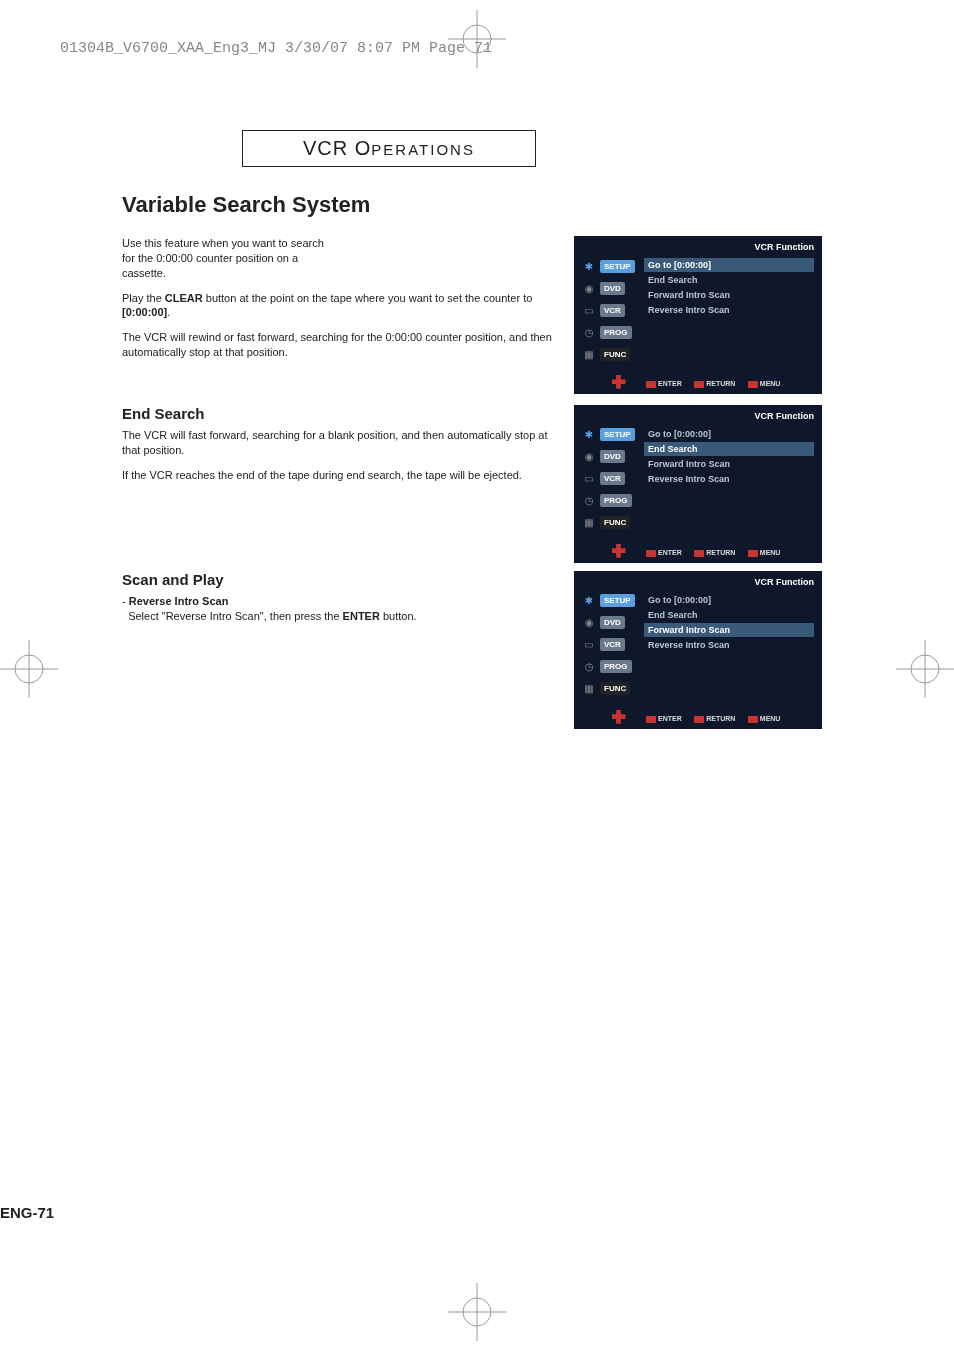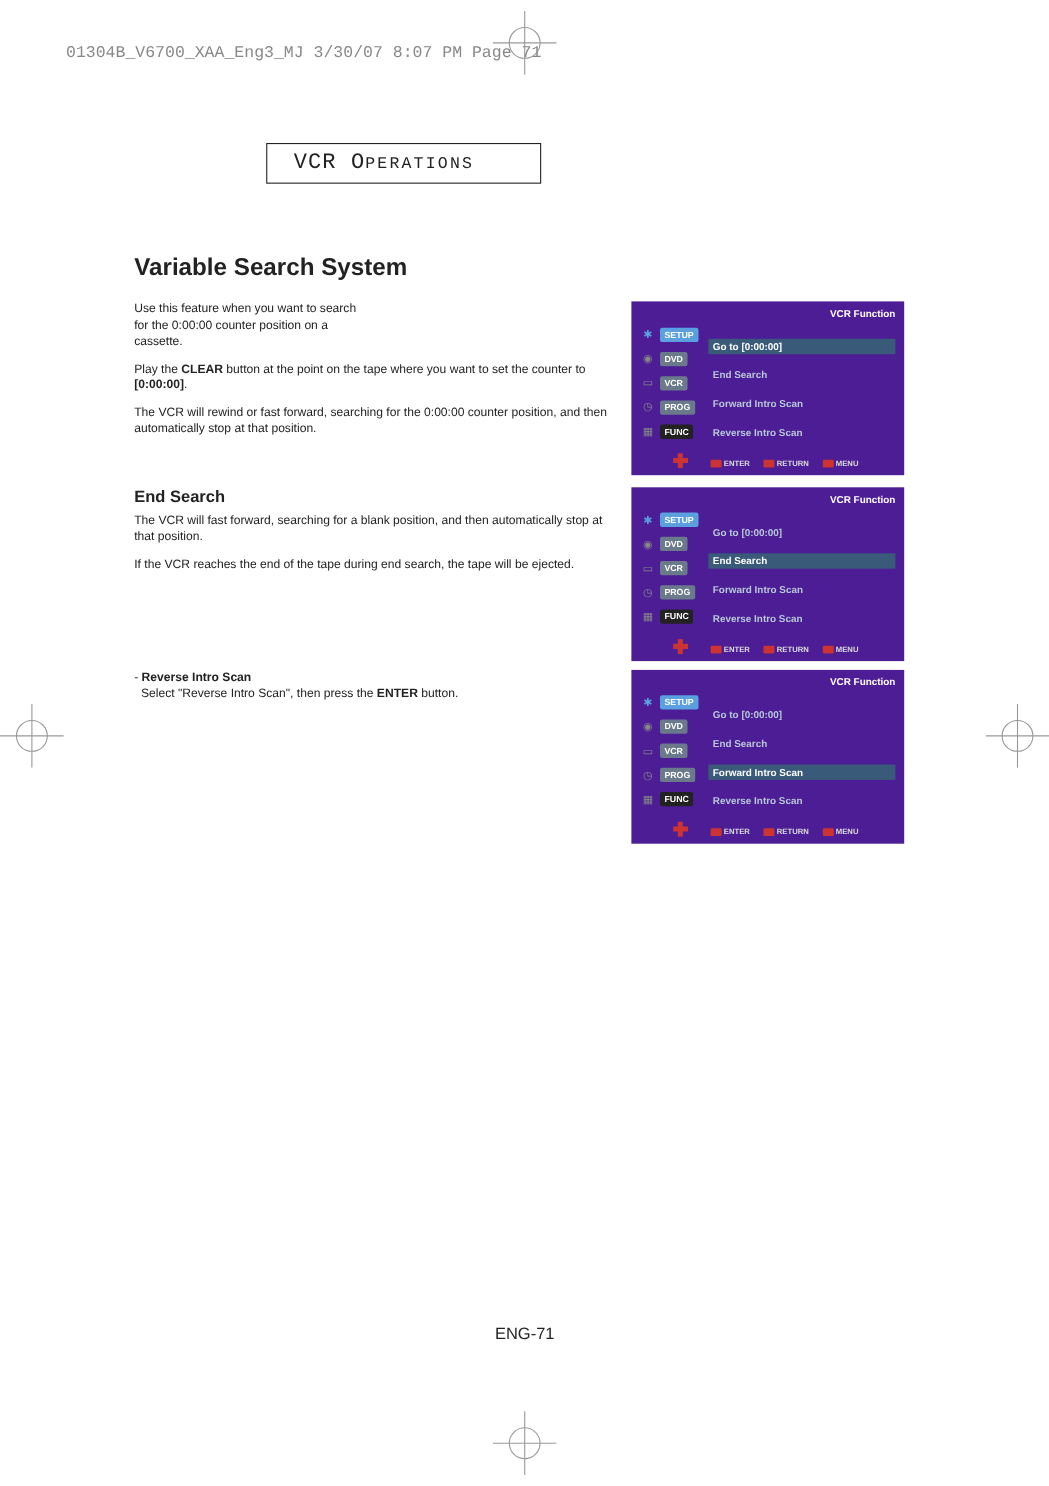--- a/index.html
+++ b/index.html
@@ -41,25 +41,25 @@
     left: 448px;
   }
   .page {
     position: absolute;
     top: 130px;
     left: 122px;
     width: 700px;
   }
   .chapter-box {
     border: 1px solid #222;
-    padding: 6px 60px 6px 24px;
+    padding: 6px 60px 6px 60px;
     display: inline-block;
     margin-left: 120px;
-    margin-bottom: 63px;
-    font-family: Liberation Mono, monospace;
+    margin-bottom: 25px;
+    font-family: Liberation Sans, sans-serif;
   }
   .chapter-box .cap {
     font-size: 20px;
     letter-spacing: 1px;
   }
   .chapter-box .small {
     font-size: 15px;
     letter-spacing: 2px;
   }
   h1.page-title {
@@ -82,21 +82,21 @@
     margin: 0 0 10px 0;
     max-width: 460px;
   }
   .float-wrap {
     overflow: visible;
   }
   .osd {
     float: right;
     width: 248px;
     height: 158px;
-    background: #4c1d95;
+    background: #0f172a;
     position: relative;
     margin-left: 10px;
     margin-bottom: 8px;
     font-family: Arial, sans-serif;
   }
   .osd .title {
     position: absolute;
     top: 6px;
     right: 8px;
     color: #fff;
@@ -137,21 +137,20 @@
     top: 22px;
     left: 70px;
     right: 8px;
   }
   .osd .mitem {
     color: #b8c8d8;
     font-size: 9px;
     font-weight: bold;
     padding: 2px 4px;
     margin-bottom: 1px;
-    margin-top: 12px;
   }
   .osd .mitem.sel {
     background: #3a5a7a;
     color: #fff;
   }
   .osd .footer {
     position: absolute;
     bottom: 4px;
     left: 0;
     right: 0;
@@ -180,22 +179,22 @@
     display: inline-block;
     vertical-align: middle;
     margin-right: 12px;
     clip-path: polygon(33% 0,66% 0,66% 33%,100% 33%,100% 66%,66% 66%,66% 100%,33% 100%,33% 66%,0 66%,0 33%,33% 33%);
   }
   .pagenum {
     position: absolute;
     bottom: 130px;
     left: 0;
     width: 954px;
-    text-align: center;
     font-size: 15px;
+    font-weight: bold;
   }
   .narrow p { max-width: 210px; }
   .narrow p.full { max-width: 460px; }
 </style>
 </head>
 <body>
 
 <svg class="regmark-top" width="58" height="58">
     <circle cx="29" cy="29" r="14" fill="none" stroke="#999"></circle>
     <line x1="29" y1="0" x2="29" y2="58" stroke="#999"></line>
@@ -358,20 +357,21 @@
           <div class="mitem">Reverse Intro Scan</div>
         </div>
         <div class="footer">
           <span class="dpad"></span>
           <span class="fbtn"><span class="fbadge"></span><span>ENTER</span></span>
           <span class="fbtn"><span class="fbadge"></span><span>RETURN</span></span>
           <span class="fbtn"><span class="fbadge"></span><span>MENU</span></span>
         </div>
       </div>
 
+      <h3>Scan and Play</h3>
       <p class="full">
         - <b>Reverse Intro Scan</b><br>
         &nbsp;&nbsp;<span>Select "Reverse Intro Scan", then press the </span><b>ENTER</b><span> button.</span>
       </p>
     </div>
   </div>
 
 </div>
 
 <div class="pagenum">ENG-71</div>

